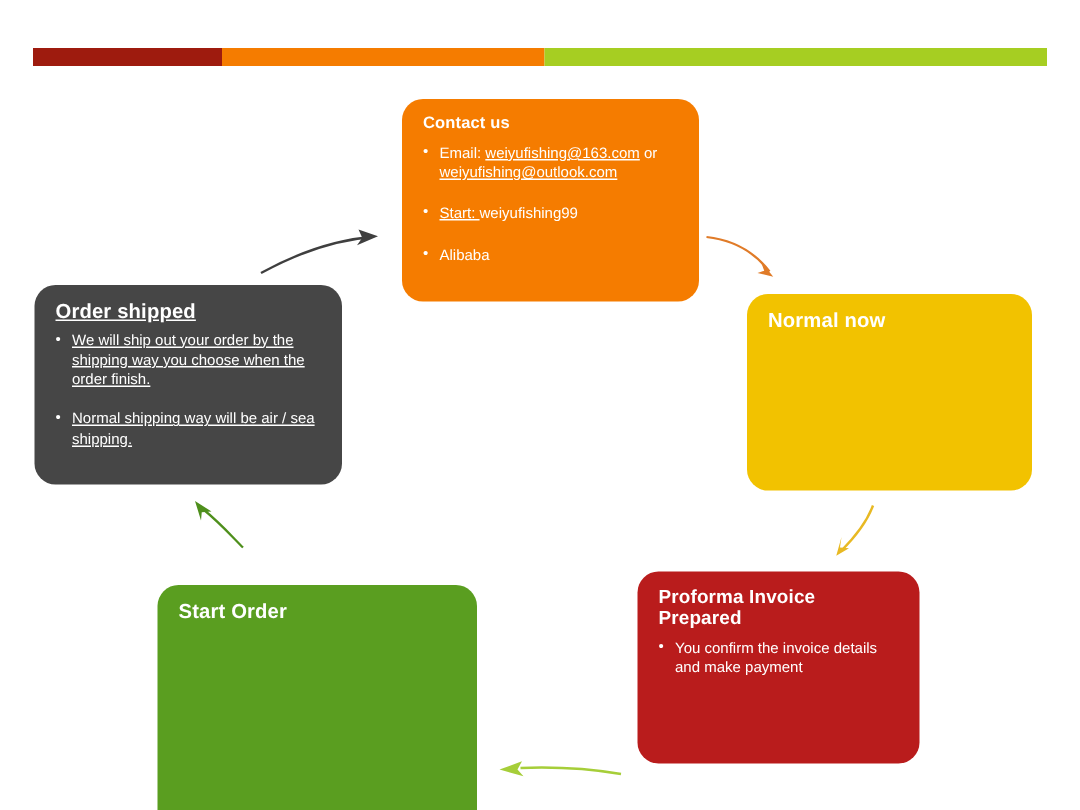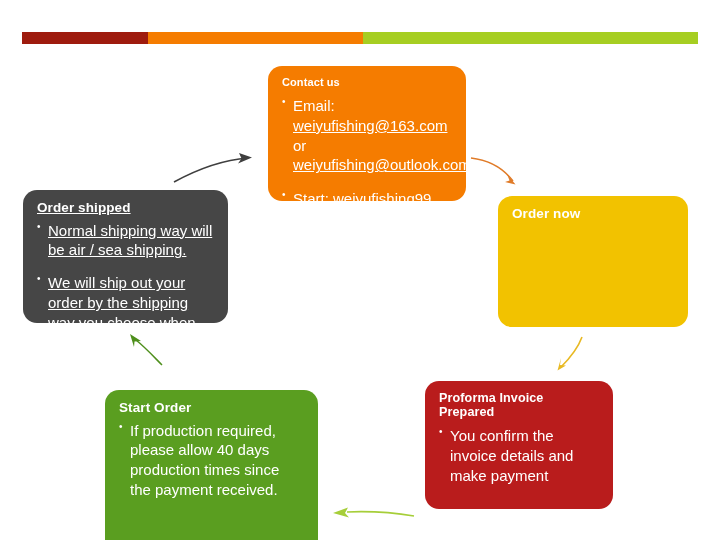--- a/index.html
+++ b/index.html
@@ -59,21 +59,21 @@
   }
   .flow-list {
     margin: 0;
     padding: 0;
     list-style: none;
   }
   .flow-list li {
     position: relative;
     padding-left: 11px;
     margin-bottom: 11px;
-    font-size: 15px;
+    font-size: 10px;
     line-height: 1.33;
   }
   .flow-list li:last-child { margin-bottom: 0; }
   .flow-list li::before {
     content: "\2022";
     position: absolute;
     left: 0;
     top: -1px;
     font-size: 10px;
   }
@@ -162,45 +162,44 @@
       <path d="M162,365 C155,358 146,348 136,340" stroke="#4e8f1c" stroke-width="1.5" fill="none"></path>
       <path d="M130,334 L141,341 L134.5,341.5 L134,347 Z" fill="#4e8f1c"></path>
     </g>
   </svg>
 
   <div class="flow-box" id="box-contact">
     <div class="flow-title">Contact us</div>
     <ul class="flow-list">
       <li><span>Email: </span><span class="link-u">weiyufishing@163.com</span><span>  or</span><br><span class="link-u">weiyufishing@outlook.com</span></li>
       <li><span class="link-u">Start: </span><span>weiyufishing99</span></li>
-      <li>Prepared</li>
+      <li>Alibaba</li>
     </ul>
   </div>
 
   <div class="flow-box" id="box-order-shipped">
     <div class="flow-title">Order shipped</div>
     <ul class="flow-list">
+      <li>We will ship out your order by the shipping way you choose when the order finish.</li>
       <li>Normal shipping way will be air / sea shipping.</li>
-      <li>We will ship out your order by the shipping way you choose when the order finish.</li>
     </ul>
   </div>
 
   <div class="flow-box" id="box-order-now">
-    <div class="flow-title">Order now</div>
+    <div class="flow-title">Normal now</div>
     <ul class="flow-list">
     </ul>
   </div>
 
   <div class="flow-box" id="box-proforma">
     <div class="flow-title">Proforma Invoice Prepared</div>
     <ul class="flow-list">
       <li>You confirm the invoice details and make payment</li>
     </ul>
   </div>
 
   <div class="flow-box" id="box-start-order">
     <div class="flow-title">Start Order</div>
     <ul class="flow-list tight">
-      <li>If production required, please allow 40 days production times since the payment received.</li>
     </ul>
   </div>
 
 </div>
 
 </body></html>

